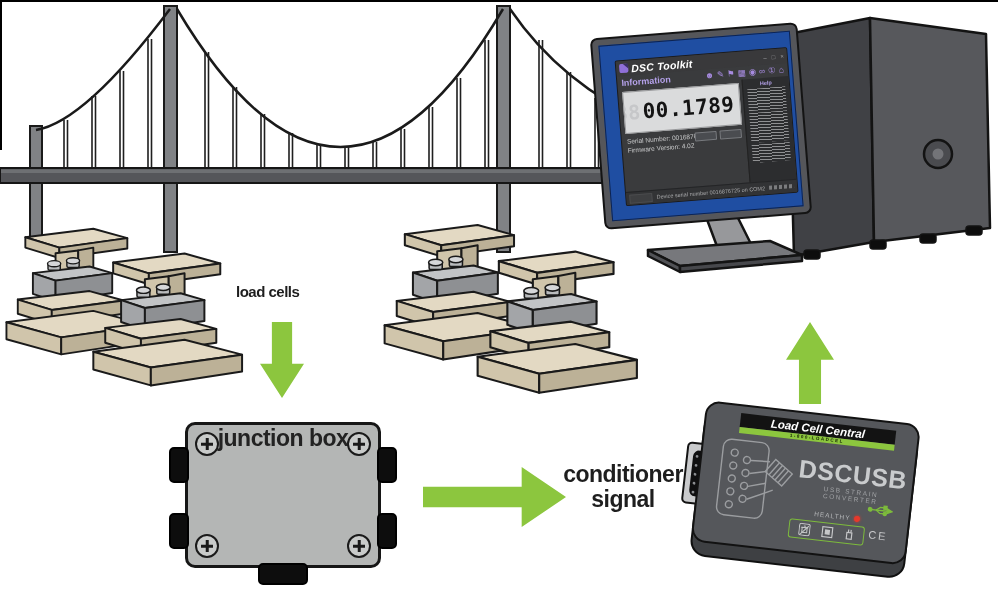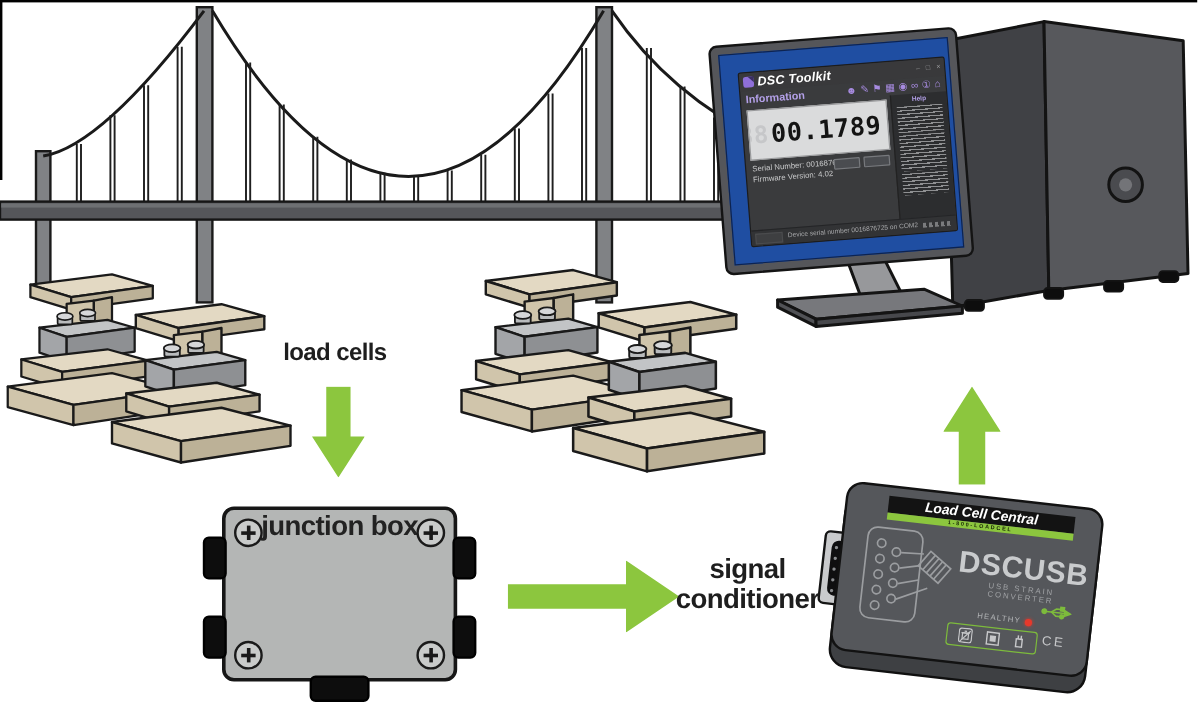--- a/index.html
+++ b/index.html
@@ -2,21 +2,21 @@
 <html><head>
 <meta charset="utf-8">
 <style>
   html,body{margin:0;padding:0;background:#fff;}
   .canvas{position:relative;width:998px;height:605px;background:#ffffff;overflow:hidden;
           font-family:"Liberation Sans",sans-serif;}
   .edge-top{position:absolute;left:0;top:0;width:998px;height:2px;background:#000;z-index:9;}
   .edge-left{position:absolute;left:0;top:0;width:2px;height:150px;background:#000;z-index:9;}
 
   
-  .diagram-label{position:absolute;font-weight:700;color:#1E1E1E;font-size:20px;letter-spacing:-0.5px;z-index:6;}
+  .diagram-label{position:absolute;font-weight:700;color:#1E1E1E;font-size:15px;letter-spacing:-0.5px;z-index:6;}
   .lbl-loadcells{left:236px;top:283px;}
   .lbl-computer{left:762px;top:286px;}
   .lbl-signal{left:556px;top:462px;width:134px;text-align:center;line-height:25px;font-size:23px;}
 
   
   .arrow{position:absolute;background:#8CC63E;z-index:5;}
   .arrow-down{left:260px;top:322px;width:44px;height:76px;
     clip-path:polygon(27% 0,73% 0,73% 55%,100% 55%,50% 100%,0 55%,27% 55%);}
   .arrow-right{left:423px;top:467px;width:143px;height:60px;
     clip-path:polygon(0 33%,69% 33%,69% 0,100% 50%,69% 100%,69% 67%,0 67%);}
@@ -195,22 +195,22 @@
     <use href="#lc-group-sym"></use>
   </svg>
   <svg class="lc-group lc-2" viewBox="0 0 250 180">
     <use href="#lc-group-sym"></use>
   </svg>
 
   <div class="diagram-label lbl-loadcells">load cells</div>
   <div class="arrow arrow-down"></div>
   <div class="arrow arrow-right"></div>
   <div class="diagram-label lbl-signal">
+    <div>conditioner</div>
     <div>signal</div>
-    <div>conditioner</div>
   </div>
   <div class="arrow arrow-up"></div>
 
   <div class="junction-box">
     <span>junction box</span>
     <div class="screw tl"></div>
     <div class="screw tr"></div>
     <div class="screw bl"></div>
     <div class="screw br"></div>
     <div class="gland gl-l1"></div>

